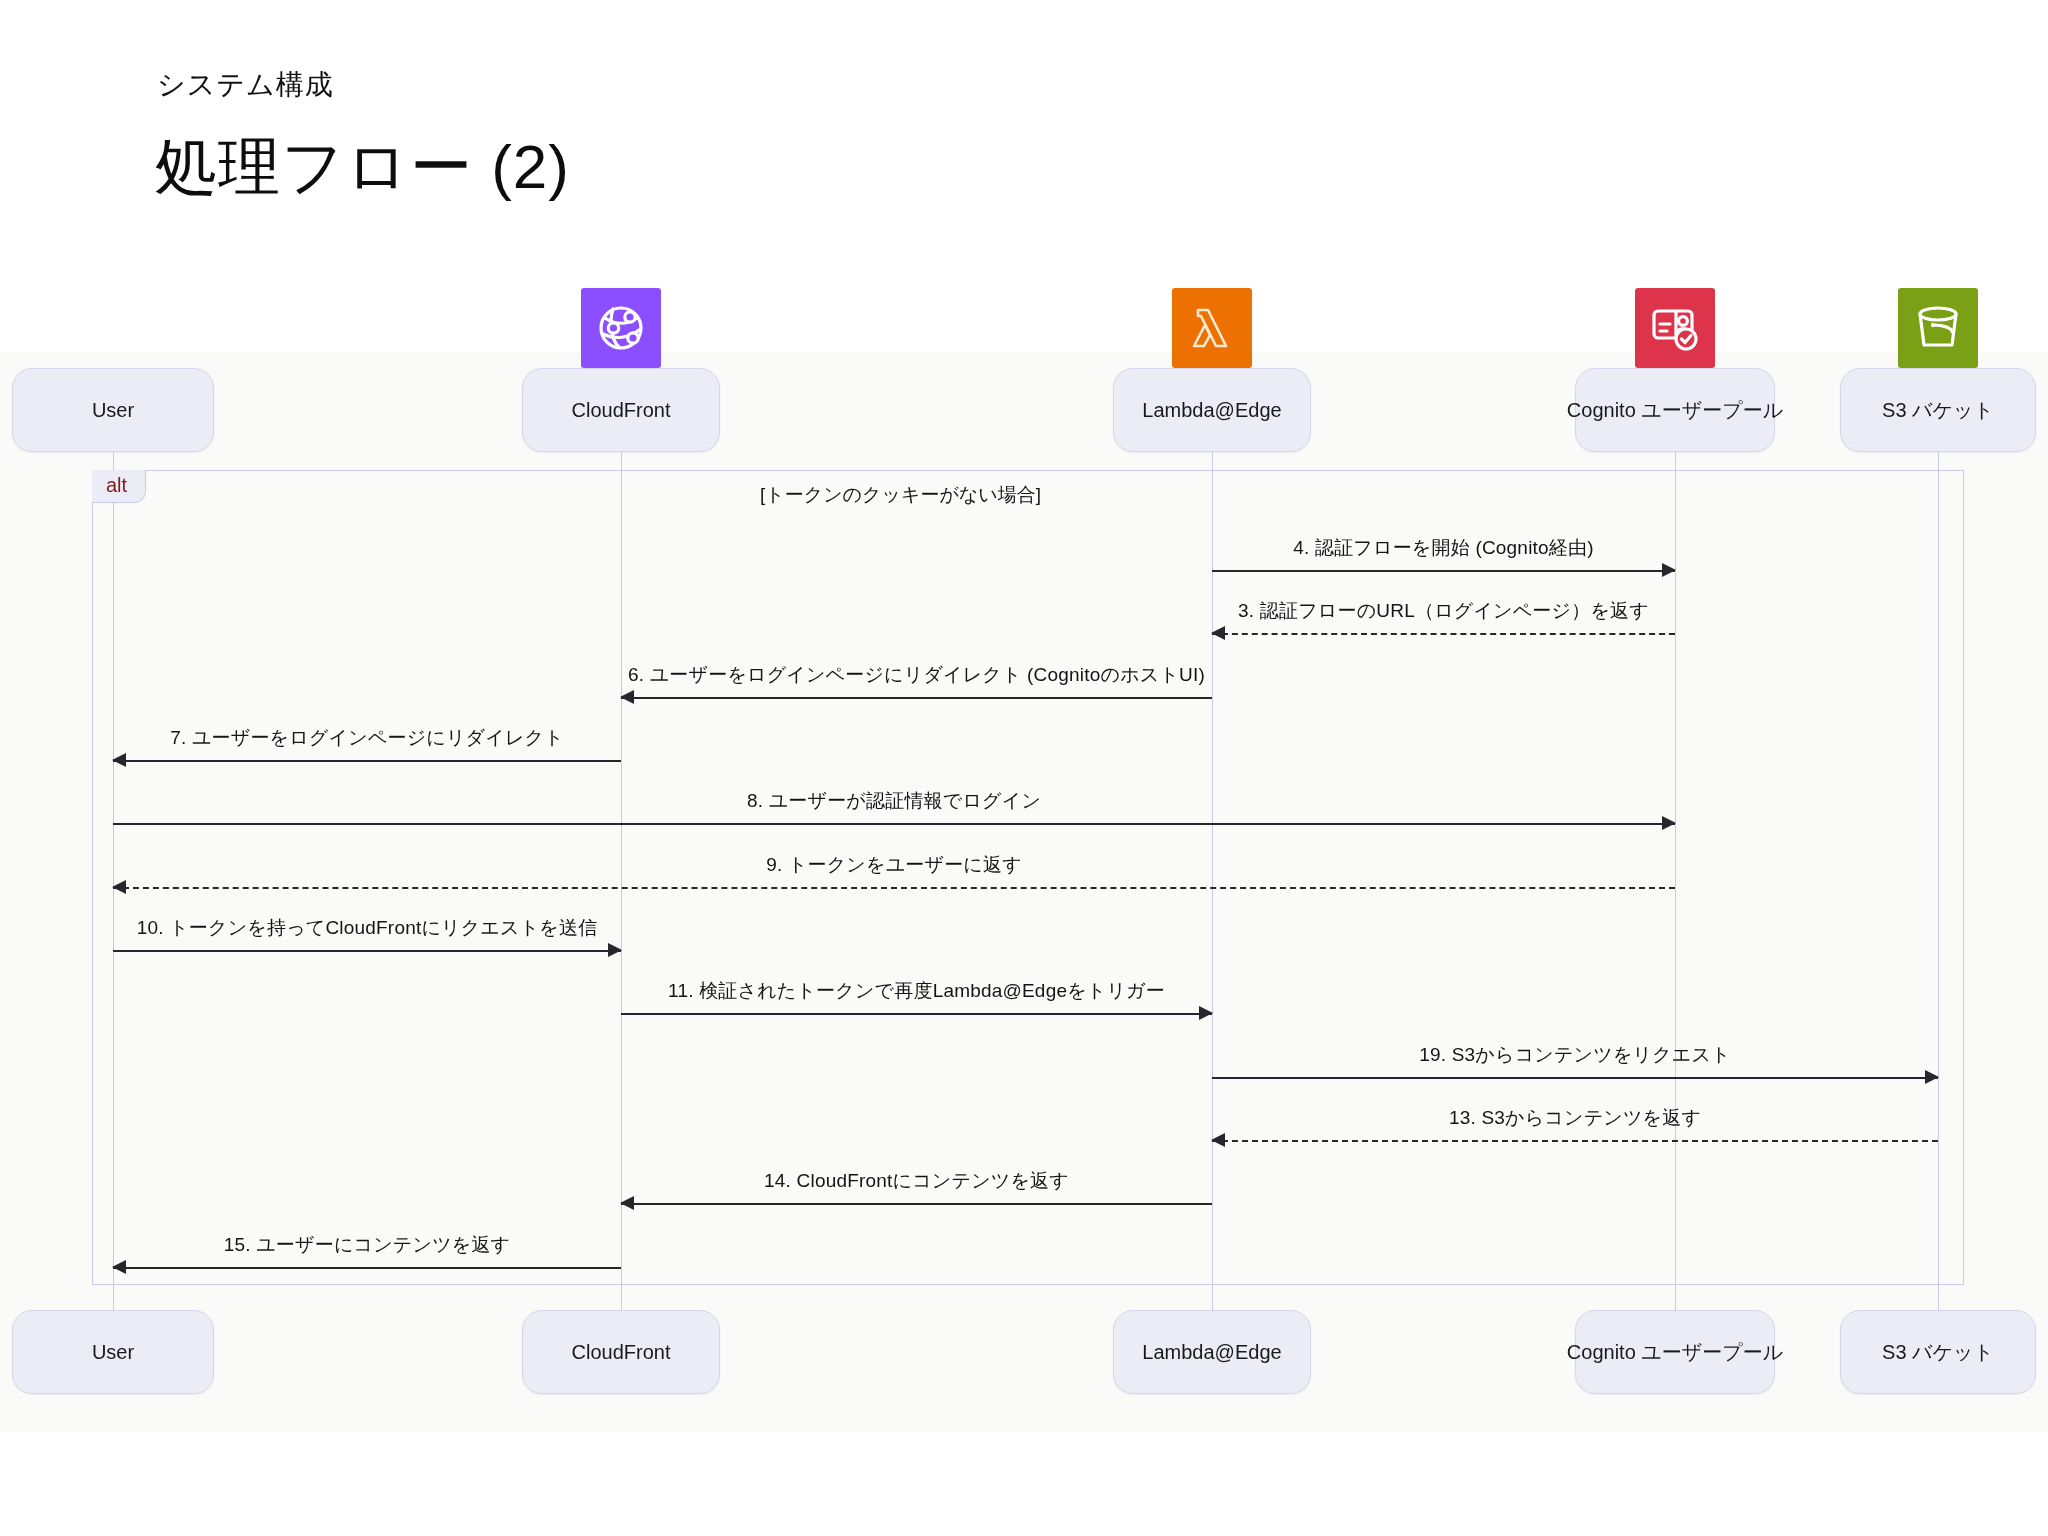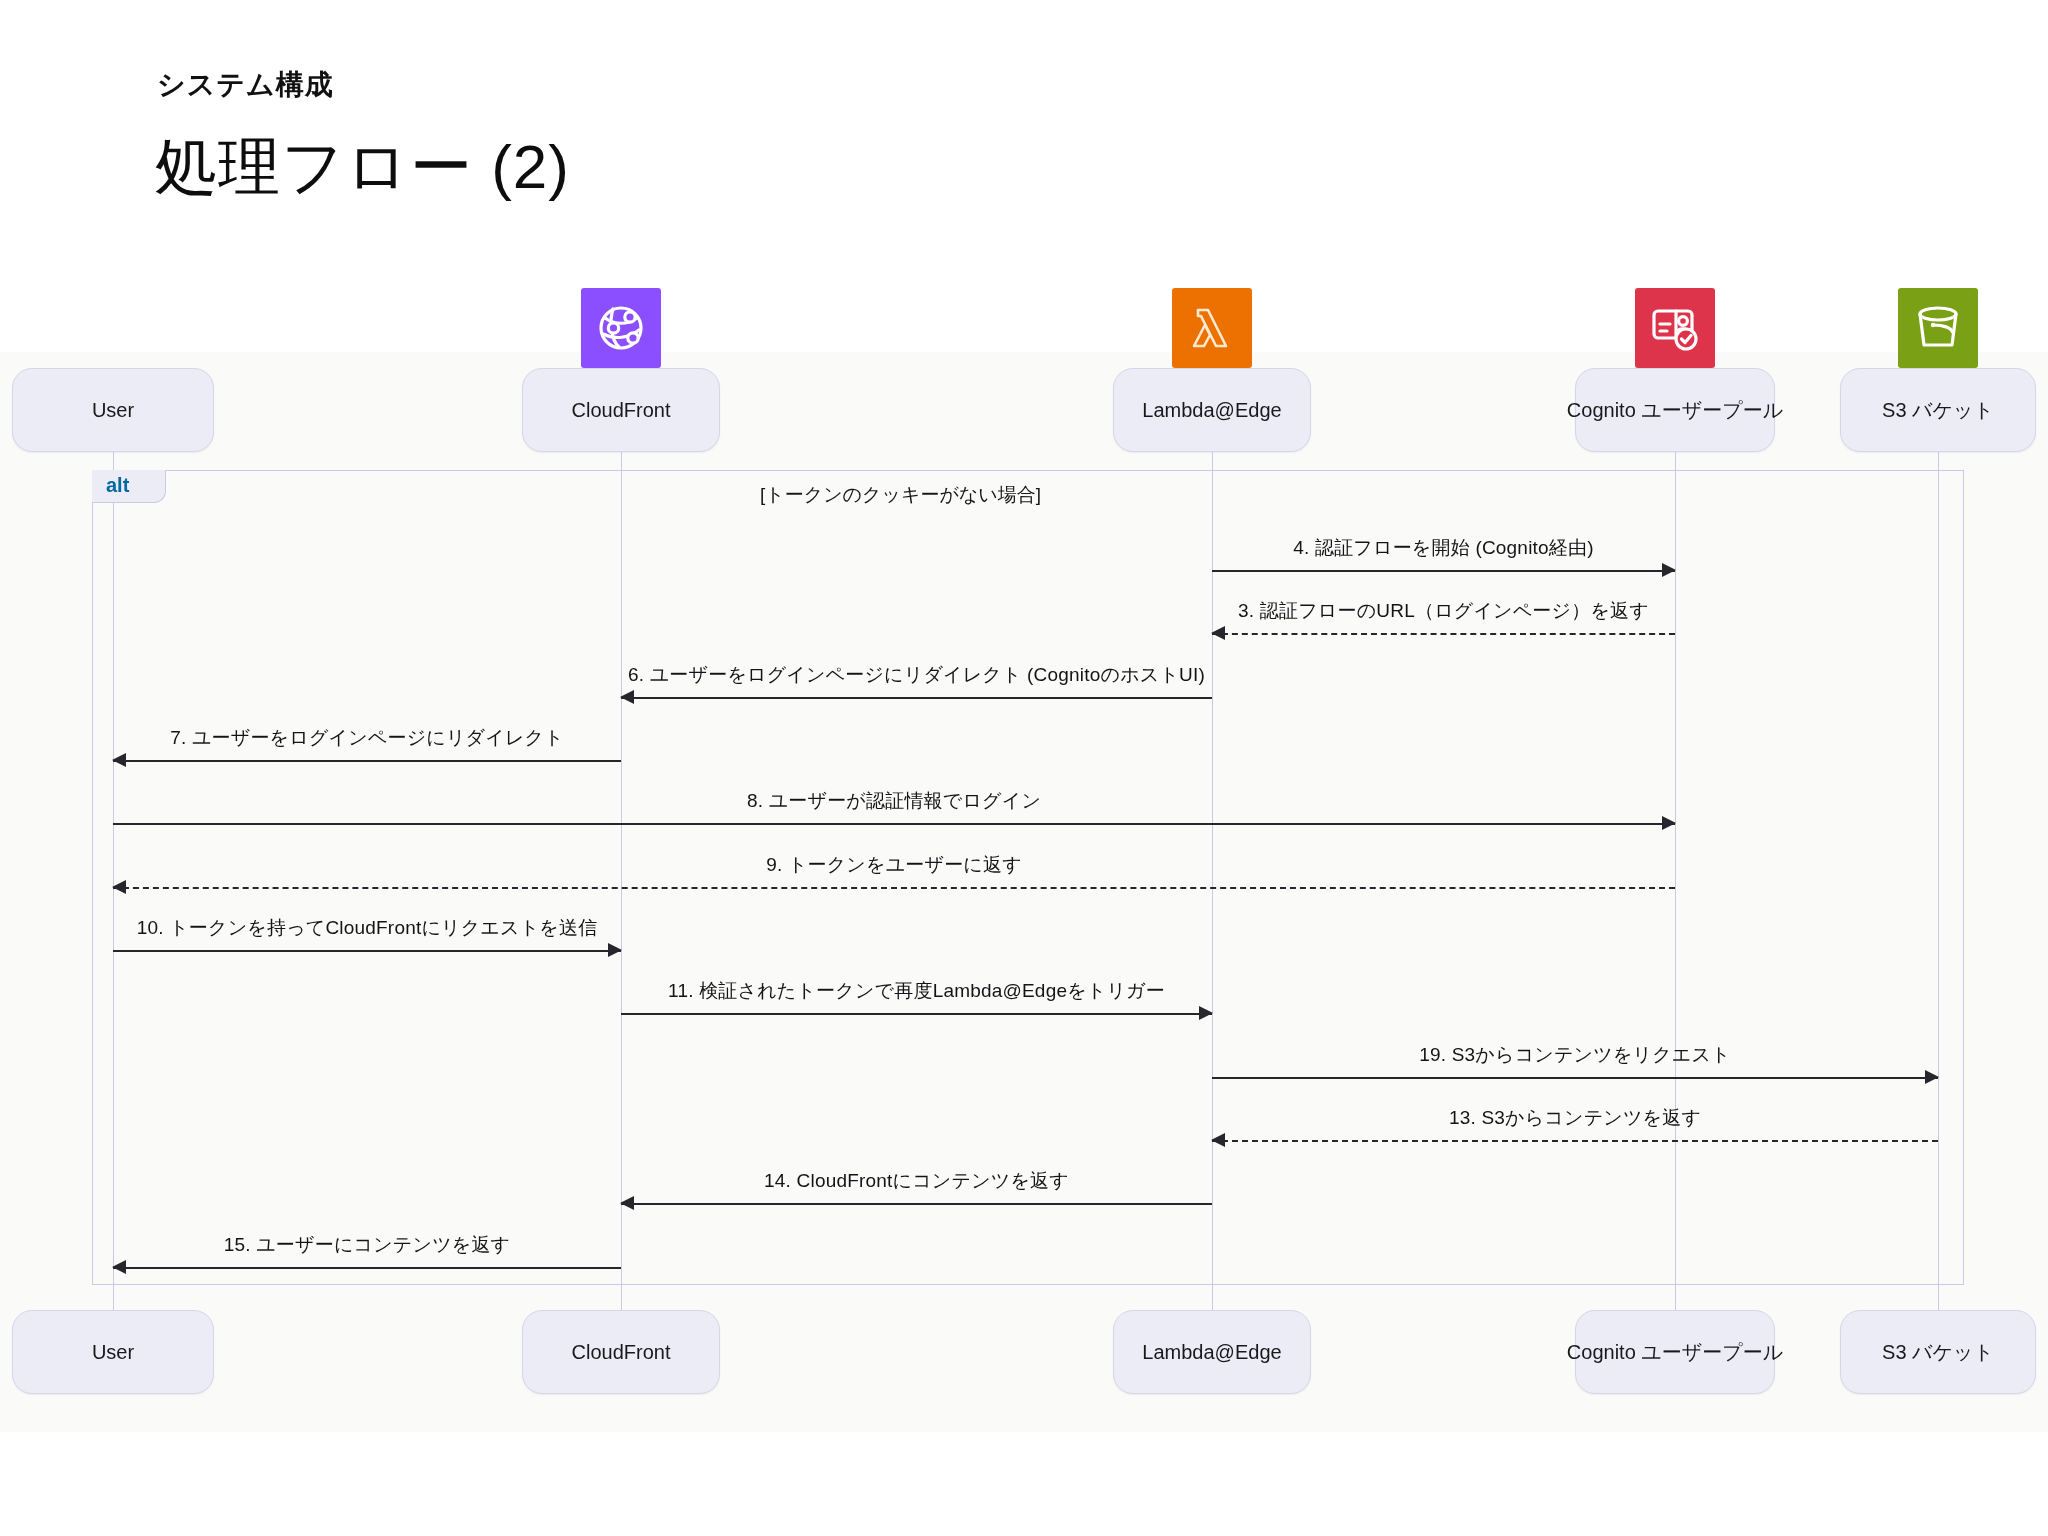--- a/index.html
+++ b/index.html
@@ -7,21 +7,21 @@
     width:2048px;height:1536px;
     background:#ffffff;
     font-family:"Liberation Sans","DejaVu Sans",sans-serif;
     overflow:hidden;
     position:relative;
   }
   
   #slide-header{position:absolute;left:0;top:0;width:2048px;}
   .eyebrow{
     position:absolute;left:157px;top:66px;
-    font-size:28px;font-weight:700;color:#111111;letter-spacing:1px;
+    font-size:28px;font-weight:400;color:#111111;letter-spacing:1px;
     white-space:nowrap;
   }
   .slide-title{
     position:absolute;left:155px;top:125px;
     font-size:62px;font-weight:400;color:#0d0d0d;letter-spacing:1px;
     white-space:nowrap;
   }
 
   
   #diagram{
@@ -69,25 +69,24 @@
     background:transparent;
     z-index:2;
     box-sizing:border-box;
   }
   #alt-tag{
     position:absolute;
     background:#ececf7;
     border:1px solid #c9c9e8;
     border-top:none;border-left:none;
     border-bottom-right-radius:12px;
-    padding:4px 36px 5px 14px;
-    font-size:20px;color:#0369a1;
+    padding:4px 18px 5px 14px;
+    font-size:20px;color:#7f1d1d;
     z-index:5;
     box-sizing:border-box;
-    font-weight:bold;
   }
   #alt-cond{
     position:absolute;
     font-size:19px;font-weight:400;color:#15161a;
     white-space:nowrap;z-index:5;
   }
 
   
   .msg{position:absolute;height:0;z-index:4;}
   .msg .line{

